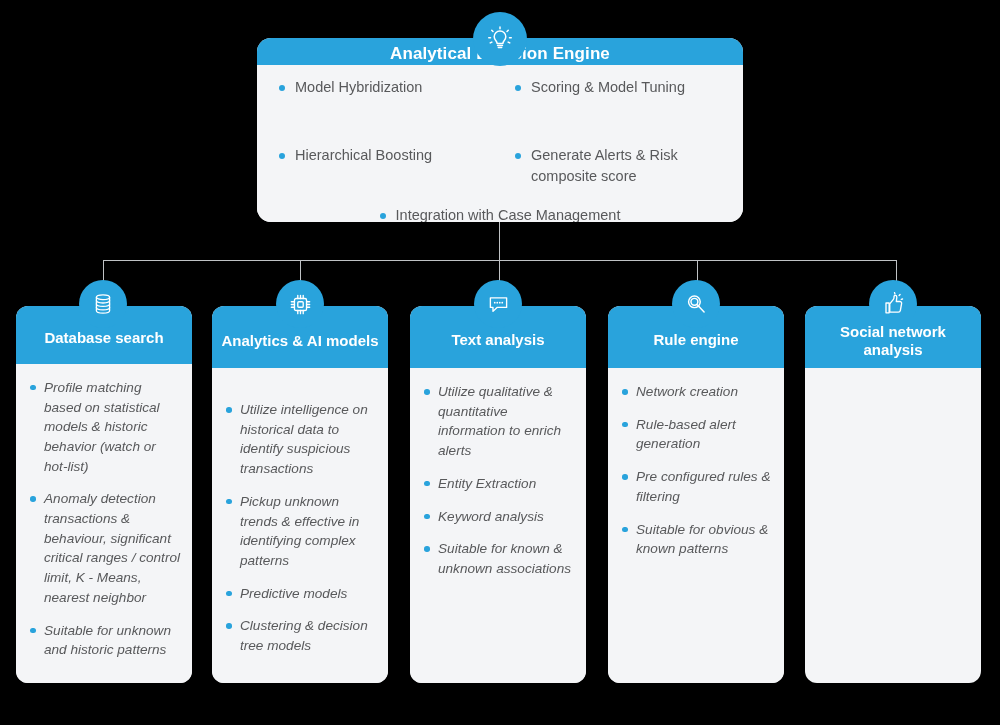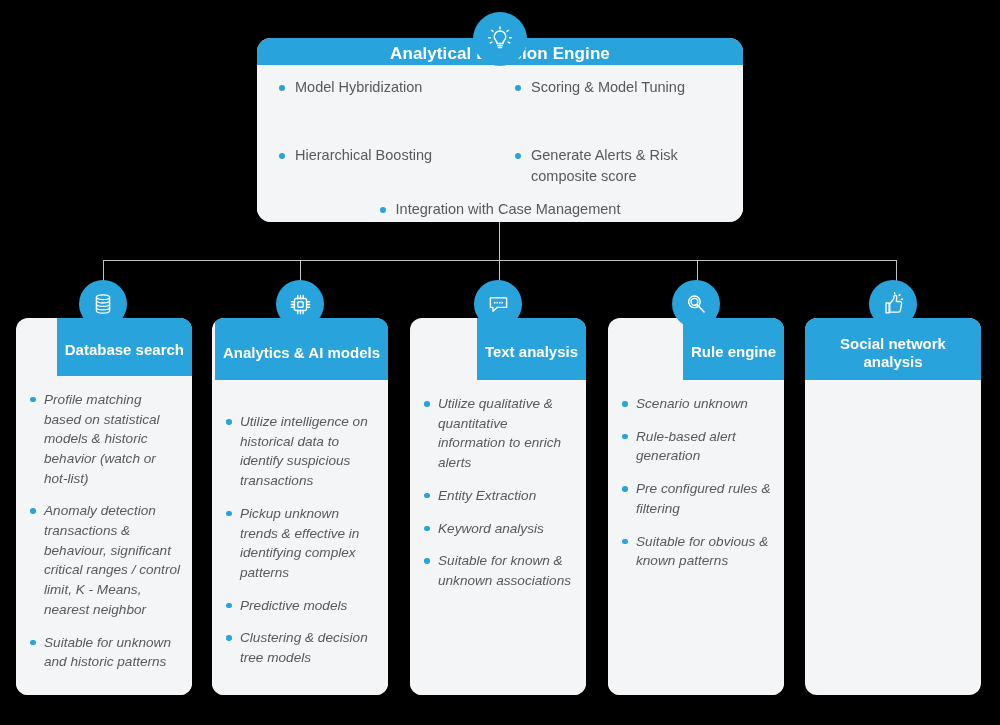--- a/index.html
+++ b/index.html
@@ -78,20 +78,21 @@
   .root-grid {
     display: grid;
     grid-template-columns: 200px 1fr;
     column-gap: 12px;
     row-gap: 0px;
     gap: 36px;
   }
   .root-full {
     display: flex;
     justify-content: center;
+    margin-top: 6px;
   }
 
   .bullet {
     position: relative;
     padding-left: 16px;
     color: #58595b;
     font-size: 14.5px;
     line-height: 1.47;
     margin: 0 0 11px 0;
   }
@@ -102,24 +103,23 @@
     top: 8px;
     width: 6px;
     height: 6px;
     border-radius: 50%;
     background: #29a3dc;
   }
   .root-full .bullet { margin-bottom: 0; }
 
   
   .col-card {
-    top: 318px;
+    top: 306px;
     width: 176px;
     height: 377px;
-    align-items: flex-end;
   }
   .col-card .card-header {
     height: 62px;
     font-size: 15px;
     padding: 6px 8px 0 8px;
   }
   .col-card.two-line .card-header { padding-top: 8px; }
   .col-card .card-body {
     padding: 14px 12px 10px 14px;
   }
@@ -273,21 +273,21 @@
       <div class="bullet">Utilize qualitative &amp; quantitative information to enrich alerts</div>
       <div class="bullet">Entity Extraction</div>
       <div class="bullet">Keyword analysis</div>
       <div class="bullet">Suitable for known &amp; unknown associations</div>
     </div>
   </div>
 
   <div class="card col-card" id="col-3">
     <div class="card-header">Rule engine</div>
     <div class="card-body">
-      <div class="bullet">Scenario unknown</div>
+      <div class="bullet">Network creation</div>
       <div class="bullet">Rule-based alert generation</div>
       <div class="bullet">Pre configured rules &amp; filtering</div>
       <div class="bullet">Suitable for obvious &amp; known patterns</div>
     </div>
   </div>
 
   <div class="card col-card two-line" id="col-4">
     <div class="card-header">Social network analysis</div>
   </div>
 

